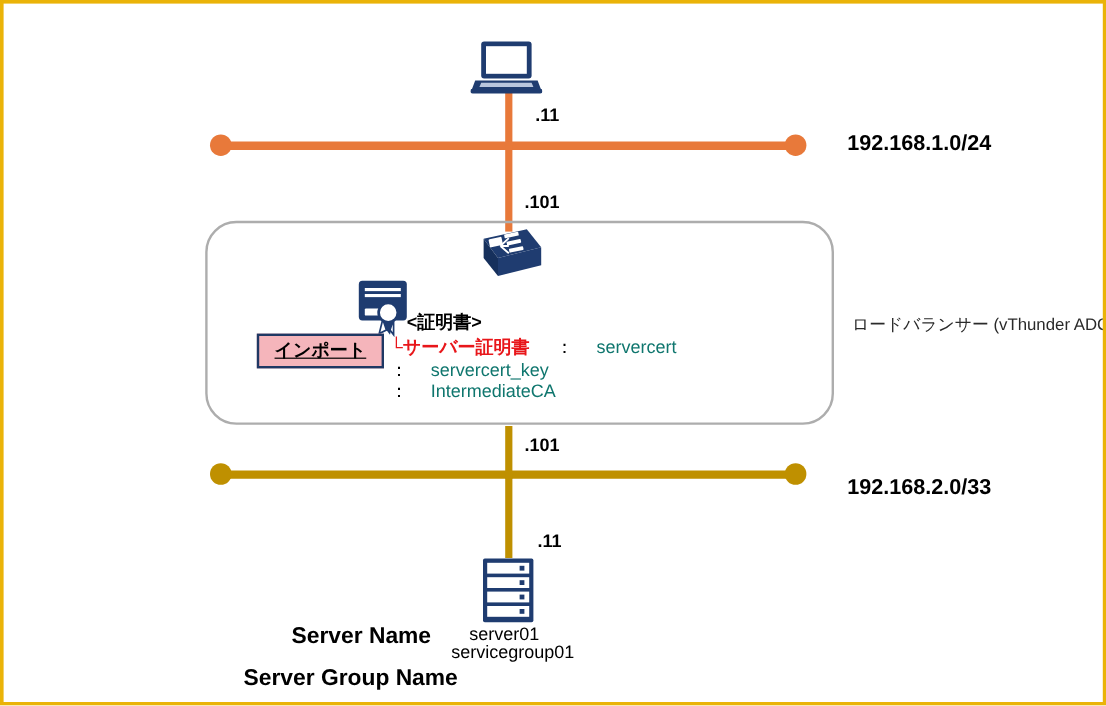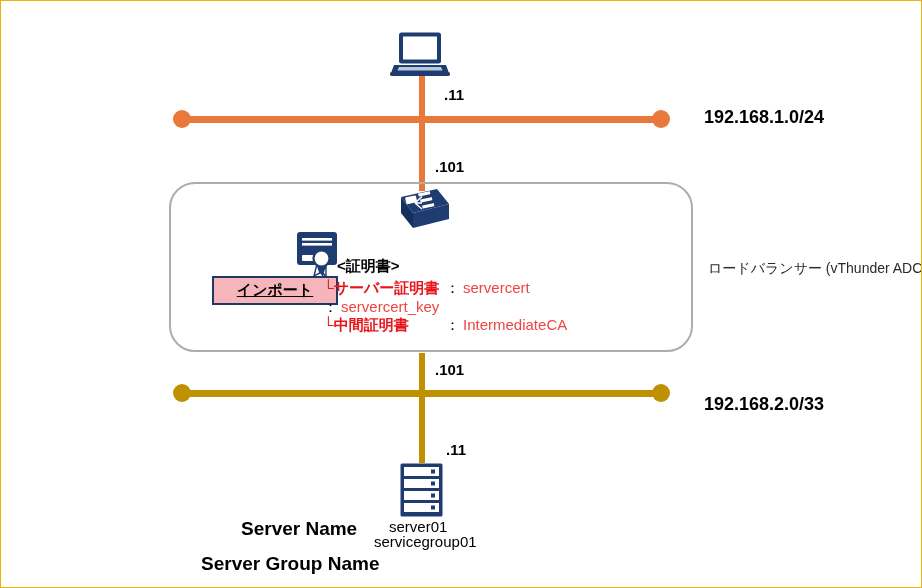--- a/index.html
+++ b/index.html
@@ -8,21 +8,21 @@
     background: #ffffff;
   }
   body {
     font-family: "Liberation Sans", "DejaVu Sans", sans-serif;
   }
   #canvas {
     position: relative;
     width: 922px;
     height: 588px;
     background: #ffffff;
-    border: 1px solid #eab308;
+    border: 3px solid #eab308;
     box-sizing: border-box;
     overflow: hidden;
   }
 
   
   .net-bar {
     position: absolute;
     height: 7px;
     border-radius: 1px;
   }
@@ -70,21 +70,21 @@
     border-radius: 26px;
     box-sizing: border-box;
     background: transparent;
   }
 
   
   #import-btn {
     position: absolute;
     left: 211px;
     top: 275px;
-    width: 126px;
+    width: 106px;
     height: 29px;
     background: #f5b5bb;
     border: 2px solid #1f3864;
     box-sizing: border-box;
     display: flex;
     align-items: center;
     justify-content: center;
     font-size: 15px;
     font-weight: bold;
     color: #000000;
@@ -107,34 +107,35 @@
     left: 322px;
     top: 278px;
     font-size: 15px;
     line-height: 18.5px;
   }
   .cert-row {
     display: flex;
     align-items: center;
     white-space: nowrap;
     height: 18.5px;
+    gap: 16px;
   }
   .cert-key {
     color: #e8161a;
     font-weight: bold;
     width: 122px;
     display: inline-block;
   }
   .cert-colon {
     color: #000000;
     width: 18px;
     display: inline-block;
   }
   .cert-val {
-    color: #ef4444;
+    color: #0f766e;
   }
 
   
   .row-label {
     position: absolute;
     font-size: 19px;
     font-weight: bold;
     color: #000000;
     white-space: nowrap;
     text-align: right;
@@ -216,21 +217,20 @@
     <div class="cert-row">
       <span class="cert-key">└サーバー証明書</span>
       <span class="cert-colon">：</span>
       <span class="cert-val">servercert</span>
     </div>
     <div class="cert-row">
       <span class="cert-colon">：</span>
       <span class="cert-val">servercert_key</span>
     </div>
     <div class="cert-row">
-      <span class="cert-key">└中間証明書</span>
       <span class="cert-colon">：</span>
       <span class="cert-val">IntermediateCA</span>
     </div>
   </div>
 
   <div class="v-link" style="left:418px; top:352px; height:44px; background:#bf9000;"></div>
 
   <div class="net-bar" style="left:180px; top:389px; width:482px; background:#bf9000;"></div>
   <div class="net-dot" style="left:172px; top:383px; background:#bf9000;"></div>
   <div class="net-dot" style="left:651px; top:383px; background:#bf9000;"></div>

